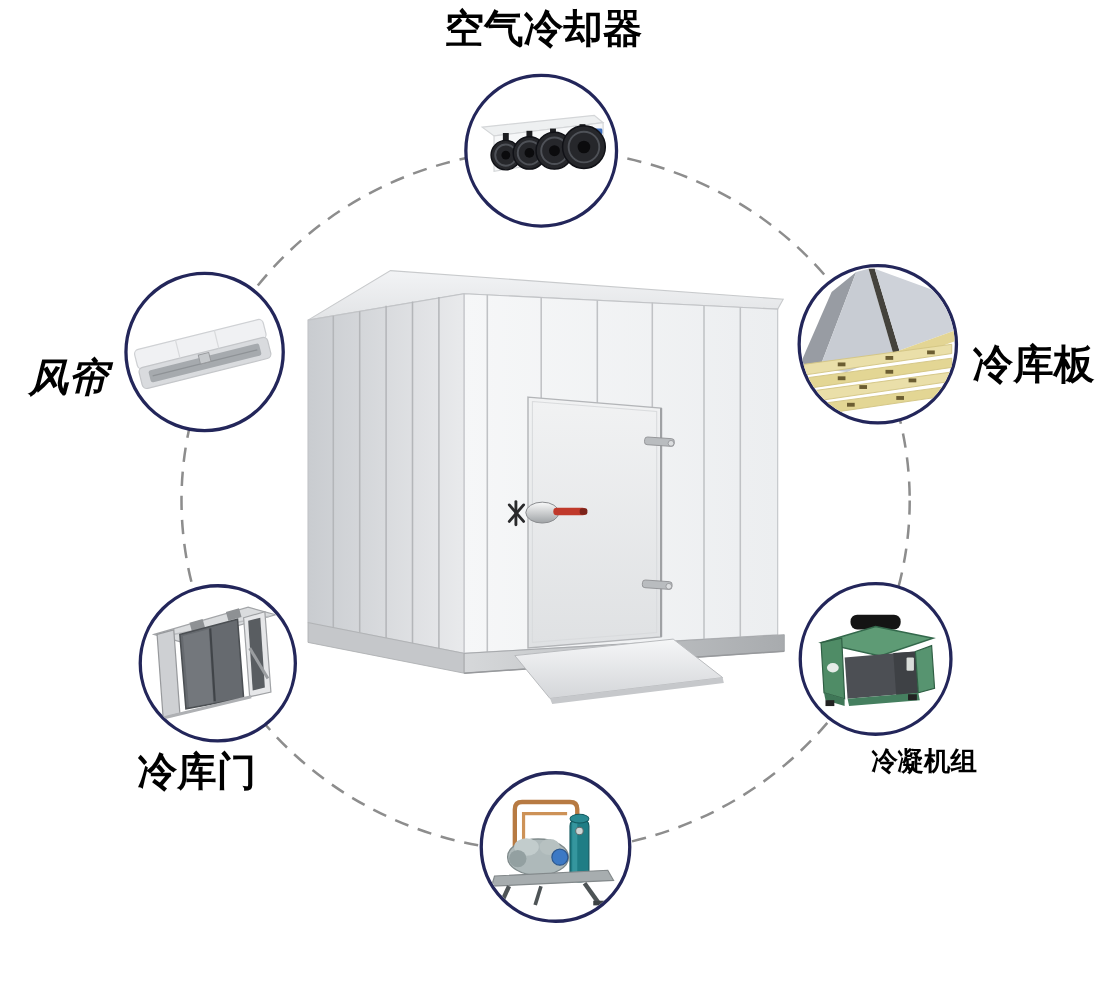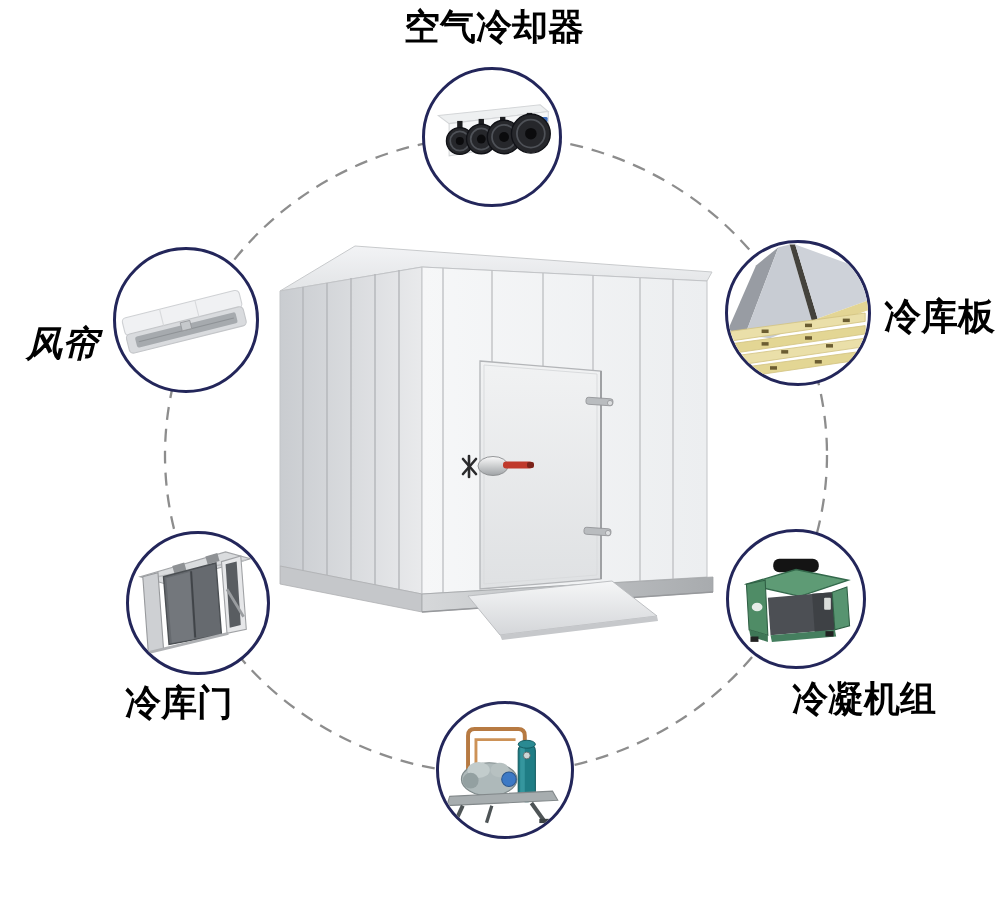--- a/index.html
+++ b/index.html
@@ -19,22 +19,22 @@
   }
   
   .node-air-cooler        {left:422px;top:67px; width:140px;height:140px;}
   .node-cold-storage-panel{left:725px;top:240px;width:146px;height:146px;}
   .node-condensing-unit   {left:726px;top:529px;width:140px;height:140px;}
   .node-refrigeration-unit{left:436px;top:701px;width:138px;height:138px;}
   .node-cold-storage-door {left:126px;top:531px;width:144px;height:144px;}
   .node-air-curtain       {left:113px;top:247px;width:146px;height:146px;}
   
   .lbl-air-cooler        {left:404px;top:7px;  font-size:36px;}
-  .lbl-cold-storage-panel{left:884px;top:297px;font-size:37px;text-align:center;}
-  .lbl-condensing-unit   {left:792px;top:679px;font-size:36px;}
+  .lbl-cold-storage-panel{left:884px;top:312px;font-size:37px;text-align:center;}
+  .lbl-condensing-unit   {left:792px;top:679px;font-size:24px;}
   .lbl-refrigeration-unit{left:446px;top:850px;font-size:36px;}
   .lbl-cold-storage-door {left:109px;top:683px;font-size:36px;margin-left:16px;}
   .lbl-air-curtain       {left:26px; top:324px;font-size:36px;font-style:italic;}
 </style>
 </head>
 <body>
 
 <div class="canvas">
 
   <svg class="scene" width="1000" height="900" viewBox="0 0 1000 900">

